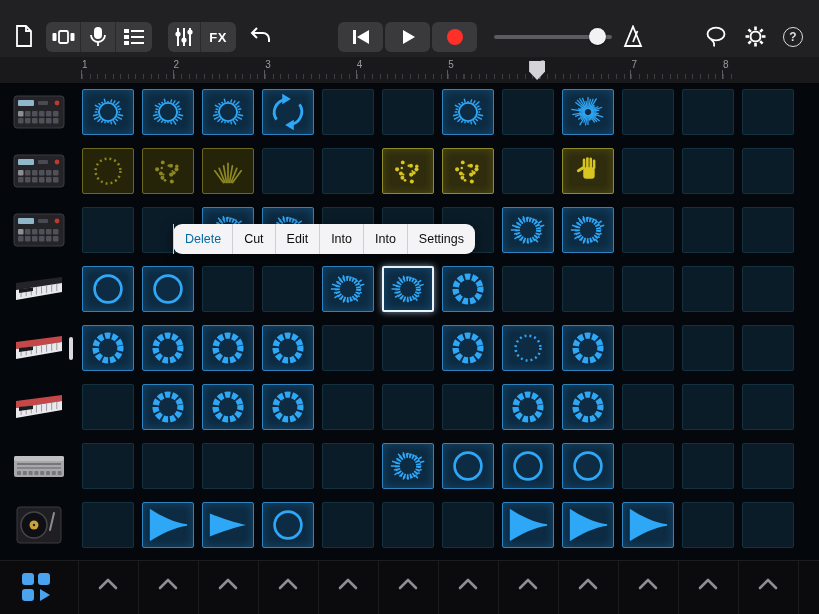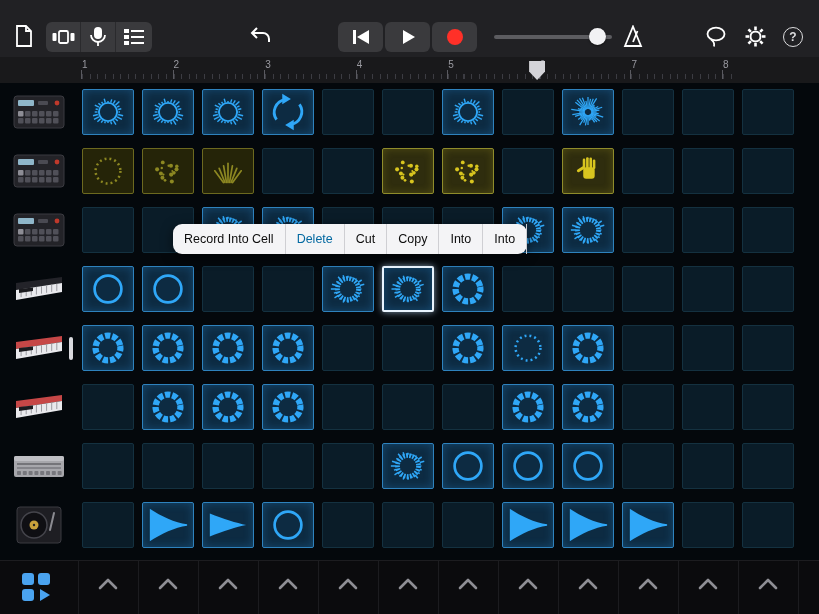--- a/index.html
+++ b/index.html
@@ -86,20 +86,39 @@
               <rect x="9" y="4" width="13" height="2"></rect>
               <rect x="2" y="9" width="5" height="4"></rect>
               <rect x="9" y="10" width="13" height="2"></rect>
               <rect x="2" y="15" width="5" height="4"></rect>
               <rect x="9" y="16" width="13" height="2"></rect>
             </g>
           </svg>
       </div>
     </div>
 
+    <div class="seg" style="left:168px;width:68px">
+      <div class="si" style="width:33px">
+        <svg width="22" height="22" viewBox="0 0 22 22">
+            <g stroke="#fff" stroke-width="2">
+              <line x1="5" y1="2" x2="5" y2="20"></line>
+              <line x1="11" y1="2" x2="11" y2="20"></line>
+              <line x1="17" y1="2" x2="17" y2="20"></line>
+            </g>
+            <g fill="#fff">
+              <circle cx="5" cy="8" r="2.6"></circle>
+              <circle cx="11" cy="14" r="2.6"></circle>
+              <circle cx="17" cy="6" r="2.6"></circle>
+            </g>
+          </svg>
+      </div>
+      <div class="si" style="width:34px">
+        <span class="fxlab">FX</span>
+      </div>
+    </div>
 
     <div class="tico" style="left:249px;top:25px">
       <svg width="24" height="22" viewBox="0 0 24 22">
           <path d="M8,3 L3,8 L8,13" fill="none" stroke="#fff" stroke-width="2"></path>
           <path d="M3,8 h11 a6,6 0 0 1 6,6 v3" fill="none" stroke="#fff" stroke-width="2"></path>
         </svg>
     </div>
 
     <button class="tpbtn" style="left:338px">
       <svg width="22" height="18" viewBox="0 0 22 18">
@@ -906,32 +925,32 @@
       <div class="cell fb" style="left: 544px; top: 419px;">
         <svg viewBox="0 0 52 46" width="50" height="44">
           <path d="M7,6 C19,14 33,20.5 46,22.3 L46,23.7 C33,25.5 19,32 7,40 Z" fill="#2fa7f7"></path>
         </svg>
       </div>
       <div class="cell" style="left: 604px; top: 419px;"></div>
       <div class="cell" style="left: 664px; top: 419px;"></div>
     </div>
 
   <div id="ctxmenu">
-      <div class="cmi">Record Into Cell</div>
       <div class="cmdiv"></div>
       <div class="cmi danger">Delete</div>
       <div class="cmdiv"></div>
       <div class="cmi">Cut</div>
       <div class="cmdiv"></div>
-      <div class="cmi">Copy</div>
+      <div class="cmi">Edit</div>
       <div class="cmdiv"></div>
       <div class="cmi">Into</div>
       <div class="cmdiv"></div>
       <div class="cmi">Into</div>
       <div class="cmdiv"></div>
+      <div class="cmi">Settings</div>
     </div>
 
   <div id="bottombar">
       <div class="bdiv" style="left: 78px;"></div>
       <div class="bdiv" style="left: 138px;"></div>
       <div class="bdiv" style="left: 198px;"></div>
       <div class="bdiv" style="left: 258px;"></div>
       <div class="bdiv" style="left: 318px;"></div>
       <div class="bdiv" style="left: 378px;"></div>
       <div class="bdiv" style="left: 438px;"></div>

